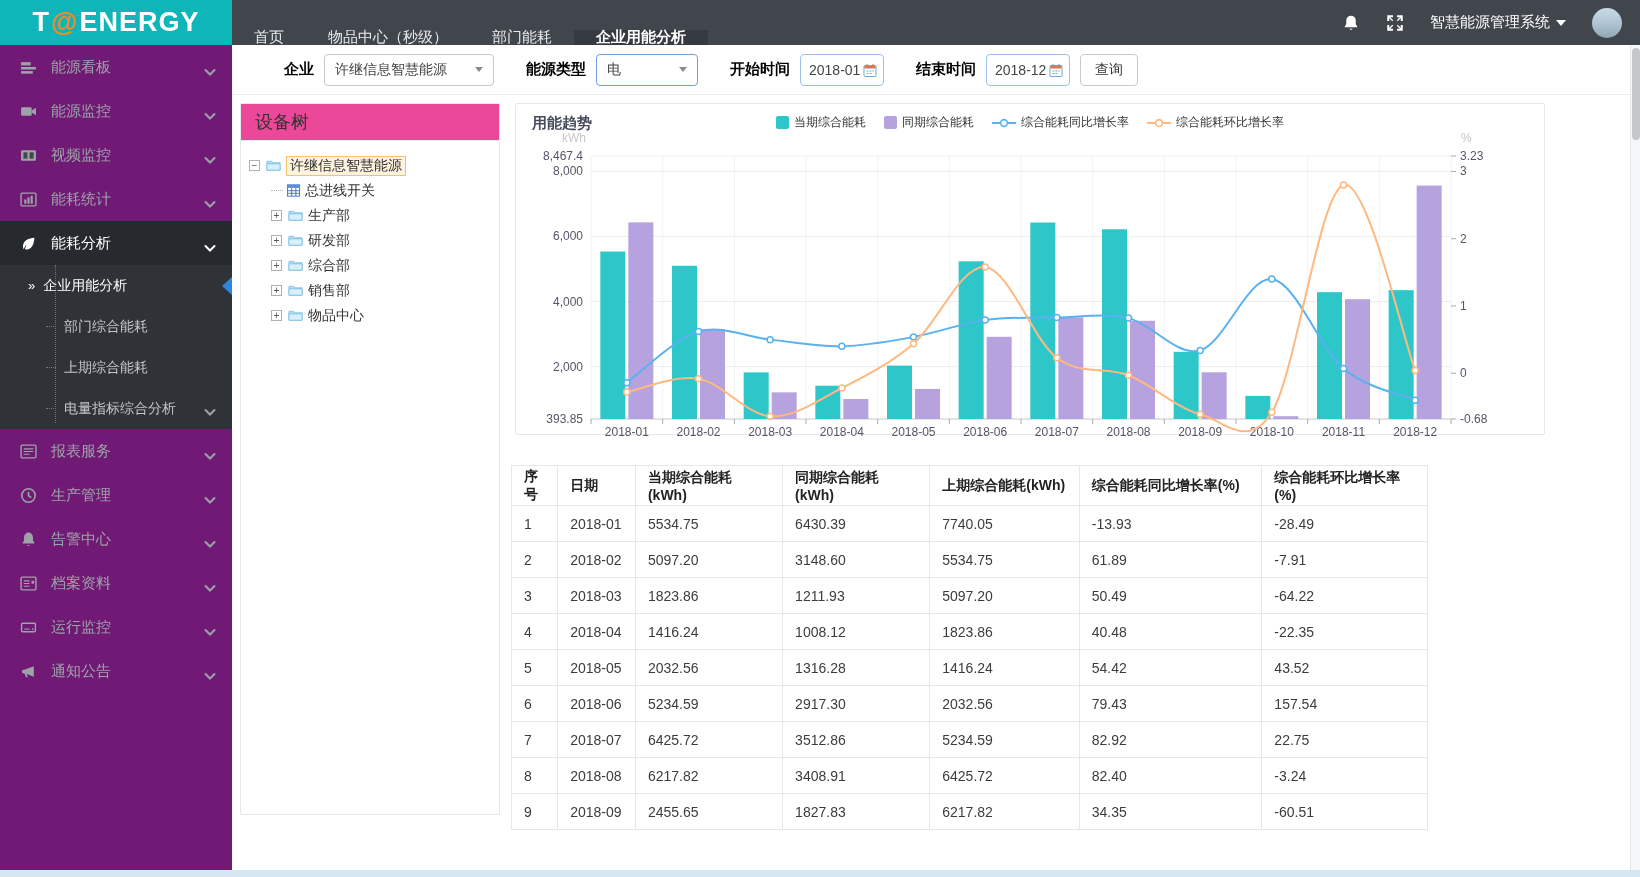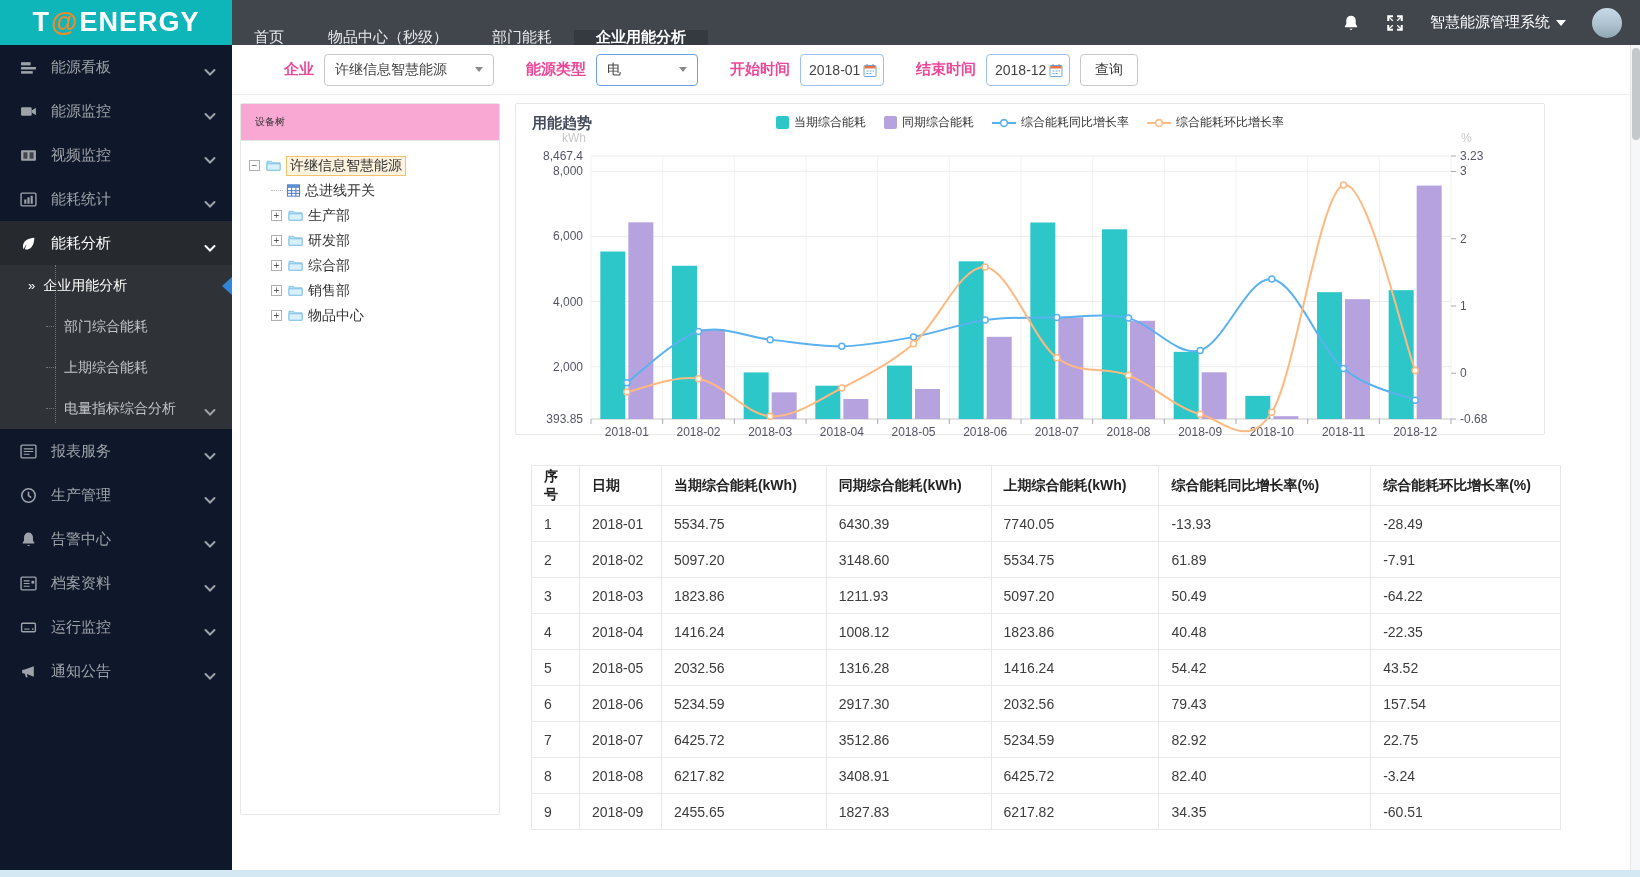--- a/index.html
+++ b/index.html
@@ -9,64 +9,64 @@
   .logo .at { color:#f18a2b; margin:0 1px; }
   .nav-tabs { display:flex; align-items:stretch; }
   .nav-tab { color:#e8eaec; font-size:15px; padding:0 22px; display:flex; align-items:center; cursor:pointer;margin-top:30px; }
   .nav-tab.active { background:#353a41; font-weight:bold; color:#fff; }
   .topbar-right { margin-left:auto; display:flex; align-items:center; gap:26px; padding-right:18px; color:#fff; }
   .tb-icon { width:18px; height:18px; color:#fff; cursor:pointer; }
   .sys-name { font-size:15px; color:#fff; cursor:pointer; display:flex; align-items:center; gap:6px; }
   .caret { width:0; height:0; border-left:5px solid transparent; border-right:5px solid transparent; border-top:6px solid #fff; display:inline-block; }
   .avatar { width:30px; height:30px; border-radius:50%; background:linear-gradient(180deg,#c6dbe7 0%,#aec3cf 55%,#8fa6b2 100%); cursor:pointer; }
 
-  .sidebar { position:absolute; left:0; top:45px; width:232px; bottom:0; background:#0f172a; z-index:20; }
+  .sidebar { position:absolute; left:0; top:45px; width:232px; bottom:0; background:#701a75; z-index:20; }
   .side-item { height:44px; display:flex; align-items:center; padding:0 16px 0 20px; color:#9ea3a9; font-size:15px; cursor:pointer; position:relative; }
   .side-item .s-icon { width:17px; height:17px; margin-right:14px; flex:0 0 auto; }
   .side-item .chev { margin-left:auto; width:12px; height:9px; }
   .side-item.open { background:#26292e; color:#fff; }
   .submenu { background:#2f3338; position:relative; }
   .submenu .guide { position:absolute; left:55px; top:0; bottom:6px; border-left:1px dotted #70757b; }
   .sub-item { height:41px; display:flex; align-items:center; padding-left:46px; color:#c3c7cc; font-size:14px; cursor:pointer; position:relative; }
   .sub-item .stub { width:10px; border-bottom:1px dotted #70757b; margin-right:8px; }
   .sub-item.active { color:#fff; }
   .sub-item.active .mark { color:#fff; font-size:13px; margin-right:8px; margin-left:-18px; }
   .sub-item.active .tri { position:absolute; right:0; width:0; height:0; border-top:9px solid transparent; border-bottom:9px solid transparent; border-right:10px solid #3086d8; }
   .sub-item .chev { position:absolute; right:16px; width:12px; height:9px; color:#9ea3a9; }
 
   .main { position:absolute; left:232px; top:45px; right:0; bottom:0; background:#fff; }
   .filter-bar { position:absolute; left:0; top:0; right:10px; height:50px; background:#fff; border-bottom:1px solid #ececec; display:flex; align-items:center; gap:10px; padding-left:52px; z-index:5; }
-  .f-label { font-size:15px; font-weight:bold; color:#ec4899; margin-left:22px; }
+  .f-label { font-size:15px; font-weight:bold; color:#000000; margin-left:22px; }
   .select { height:32px; border:1px solid #c9c9c9; border-radius:4px; background:#fff; display:flex; align-items:center; padding:0 10px; font-size:14px; color:#444; cursor:pointer; }
   .select .sel-caret { margin-left:auto; width:0; height:0; border-left:4px solid transparent; border-right:4px solid transparent; border-top:5px solid #8a8a8a; }
   .select.company { width:170px; }
   .select.energy { width:102px; border-color:#6f9fe0; }
   .date-input { height:32px; width:84px; border:1px solid #9fc0ea; border-radius:4px; background:#fff; display:flex; align-items:center; padding:0 6px 0 8px; font-size:14px; color:#444; cursor:text; }
   .date-input svg { margin-left:auto; }
   .btn { height:32px; padding:0 14px; border:1px solid #c9c9c9; border-radius:4px; background:#fff; font-size:14px; color:#333; cursor:pointer; }
 
   .panel { position:absolute; background:#fff; border:1px solid #e7e7e7; border-radius:2px; }
   .tree-panel { left:8px; top:58px; width:260px; height:712px; }
-  .tree-head { height:37px; background:#f9a8d4; border-bottom:1px solid #e7e7e7; display:flex; align-items:center; padding-left:14px; font-size:10px; color:#333; }
+  .tree-head { height:37px; background:#ec4899; border-bottom:1px solid #e7e7e7; display:flex; align-items:center; padding-left:14px; font-size:18px; color:#333; }
   .tree-body { padding:12px 8px; font-size:14px; color:#333; position:relative; }
   .t-row { display:flex; align-items:center; height:25px; cursor:pointer; white-space:nowrap; }
   .t-row .exp { width:11px; height:11px; border:1px solid #b0b0b0; background:#fff; color:#555; font-size:10px; line-height:9px; text-align:center; margin-right:5px; flex:0 0 auto; cursor:pointer; }
   .t-row svg { margin-right:4px; flex:0 0 auto; }
   .t-root-label { background:#fdf3df; border:1px solid #f0c36c; padding:0 3px; color:#333; }
   .t-children { padding-left:22px; }
   .t-stub { width:12px; border-bottom:1px dotted #bbb; margin-right:3px; }
 
   .chart-panel { left:283px; top:58px; width:1030px; height:332px; }
   .chart-title { position:absolute; left:16px; top:10px; font-size:15px; font-weight:bold; color:#464c5b; }
   .legend { position:absolute; left:0; right:0; top:10px; display:flex; justify-content:center; gap:18px; font-size:12px; color:#333; }
   .lg-item { display:flex; align-items:center; gap:5px; cursor:pointer; }
   .lg-swatch { width:13px; height:13px; border-radius:2px; }
   .chart-svg { position:absolute; left:0; top:0; }
 
-  .table-wrap { position:absolute; left:299px; top:420px; width:1030px; }
+  .table-wrap { position:absolute; left:279px; top:420px; width:917px; }
   table { border-collapse:collapse; width:100%; font-size:14px; color:#3c3c3c; }
   th, td { border:1px solid #e6e8ea; text-align:left; padding:0 12px; }
   th { height:40px; font-weight:bold; color:#222; background:#fff; }
   td { height:36px; font-weight:normal; }
 
   .v-scroll { position:absolute; right:0; top:45px; bottom:7px; width:10px; background:#f6f7f8; border-left:1px solid #e6e6e6; z-index:40; }
   .v-thumb { position:absolute; left:1px; top:3px; width:8px; height:92px; background:#c4c8cb; border-radius:4px; cursor:pointer; }
   .h-scroll { position:absolute; left:0; right:0; bottom:0; height:7px; background:#d4e8f3; z-index:40; cursor:pointer; }
 </style>
 </head>

